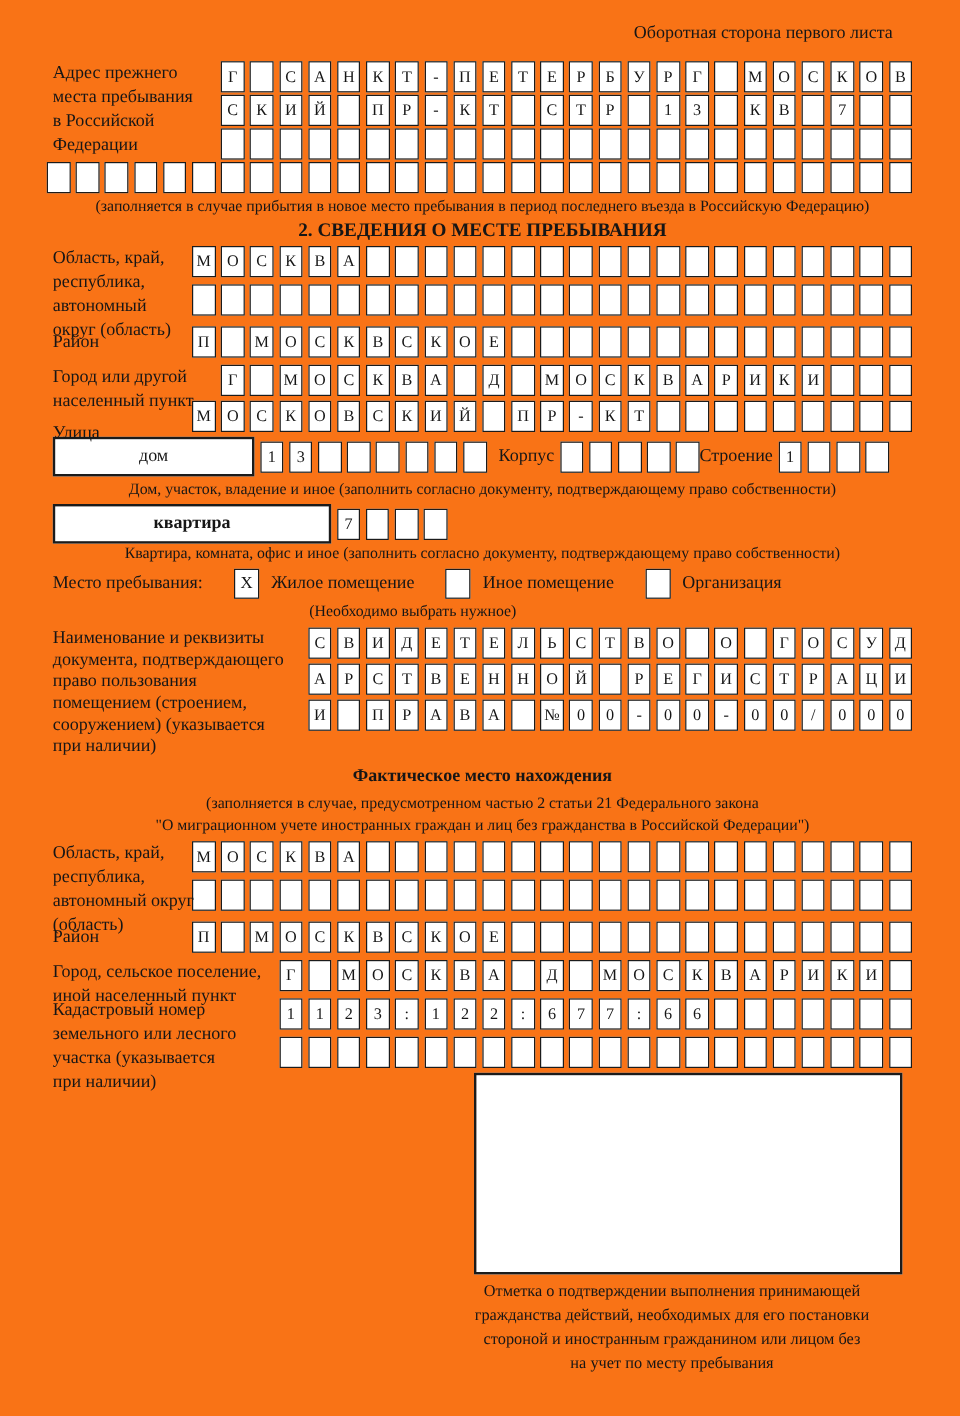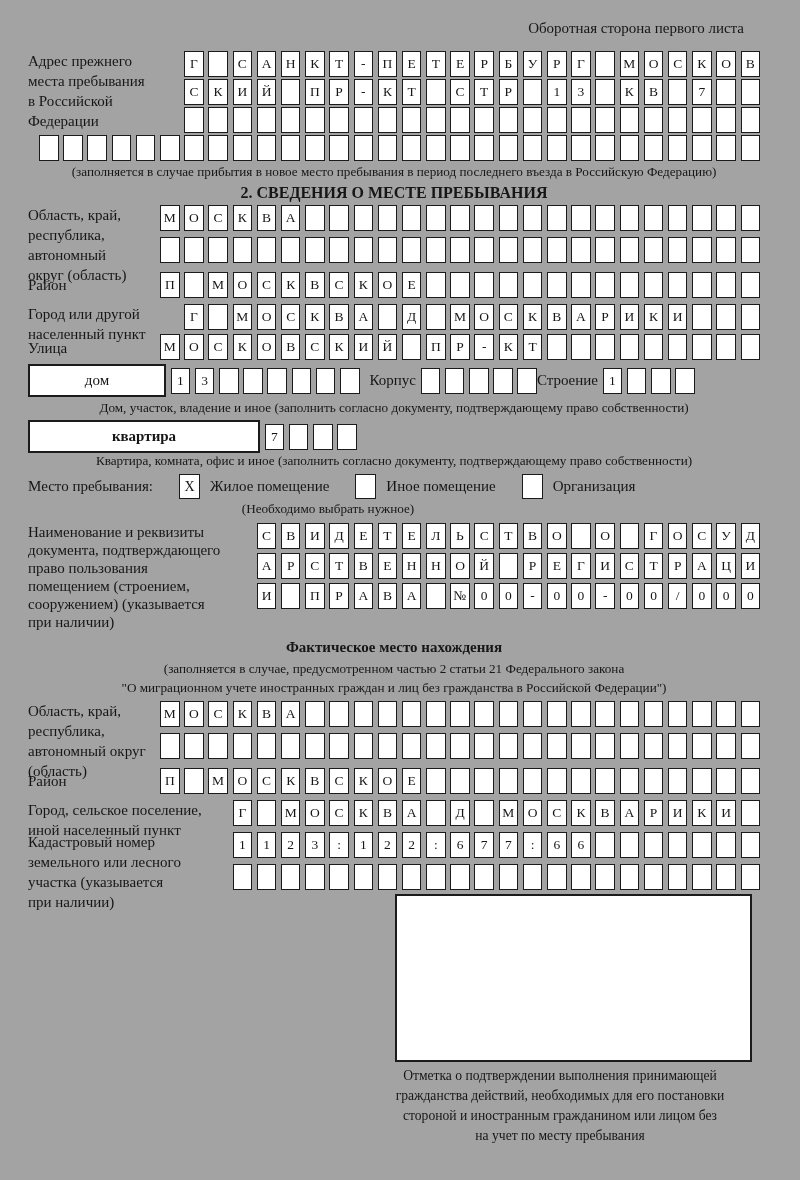--- a/index.html
+++ b/index.html
@@ -1,17 +1,17 @@
 <!DOCTYPE html>
 <html><head>
 <meta charset="utf-8">
 <style>
   html,body{margin:0;padding:0;background:#fff;}
-  .page{width:800px;height:1180px;box-sizing:border-box;padding:20px 40px 0 28px;
-        font-family:"Liberation Serif","DejaVu Serif",serif;color:#161616;background:#a3a3a3;
+  .page{width:800px;height:1180px;box-sizing:border-box;padding:20px 40px 0 44px;
+        font-family:"Liberation Serif","DejaVu Serif",serif;color:#161616;background:#f97316;
         position:relative;overflow:hidden;}
   .hdr{text-align:right;font-size:15px;margin-right:16px;}
   .grid{display:flex;justify-content:flex-end;}
   .grid.left{justify-content:flex-start;}
   .cb{box-sizing:border-box;flex:none;width:19.5px;height:26px;border:1.7px solid #1b1b1b;
       margin-left:4.7px;display:flex;align-items:center;justify-content:center;
       font-size:13.5px;background:#fff;}
   .fblock{position:relative;}
   .flabel{position:absolute;left:0;top:0;font-size:15px;line-height:20px;white-space:nowrap;}
   .flabel.tight{line-height:18px;}
@@ -284,21 +284,21 @@
         <span class="cb">И</span>
         <span class="cb">К</span>
         <span class="cb">И</span>
         <span class="cb"></span>
         <span class="cb"></span>
         <span class="cb"></span>
       </div>
   </div>
 
   <div class="fblock" style="margin-top:4px;">
-    <div class="flabel" style="top:4px;text-align:right;">Улица</div>
+    <div class="flabel" style="top:17px;text-align:right;">Улица</div>
     <div class="grid">
         <span class="cb">М</span>
         <span class="cb">О</span>
         <span class="cb">С</span>
         <span class="cb">К</span>
         <span class="cb">О</span>
         <span class="cb">В</span>
         <span class="cb">С</span>
         <span class="cb">К</span>
         <span class="cb">И</span>
@@ -315,21 +315,21 @@
         <span class="cb"></span>
         <span class="cb"></span>
         <span class="cb"></span>
         <span class="cb"></span>
         <span class="cb"></span>
         <span class="cb"></span>
       </div>
   </div>
 
   <div class="hrow" style="margin-top:4px;">
-    <div class="wbox" style="width:138px;">дом</div>
+    <div class="wbox" style="width:168px;">дом</div>
     <div class="grid left">
         <span class="cb">1</span>
         <span class="cb">3</span>
         <span class="cb"></span>
         <span class="cb"></span>
         <span class="cb"></span>
         <span class="cb"></span>
         <span class="cb"></span>
         <span class="cb"></span>
       </div>

